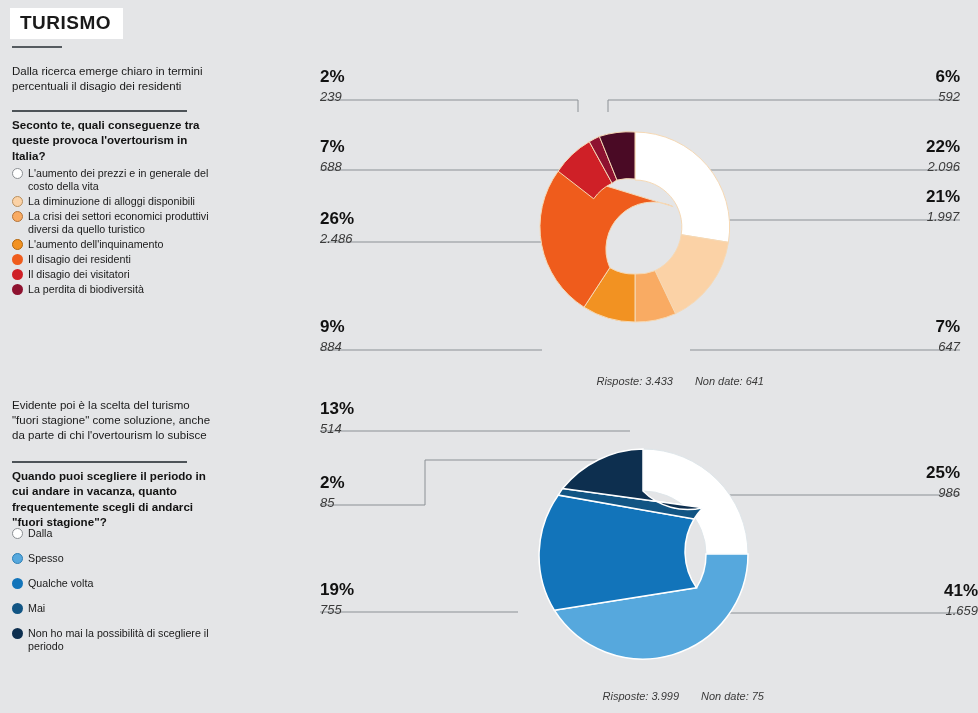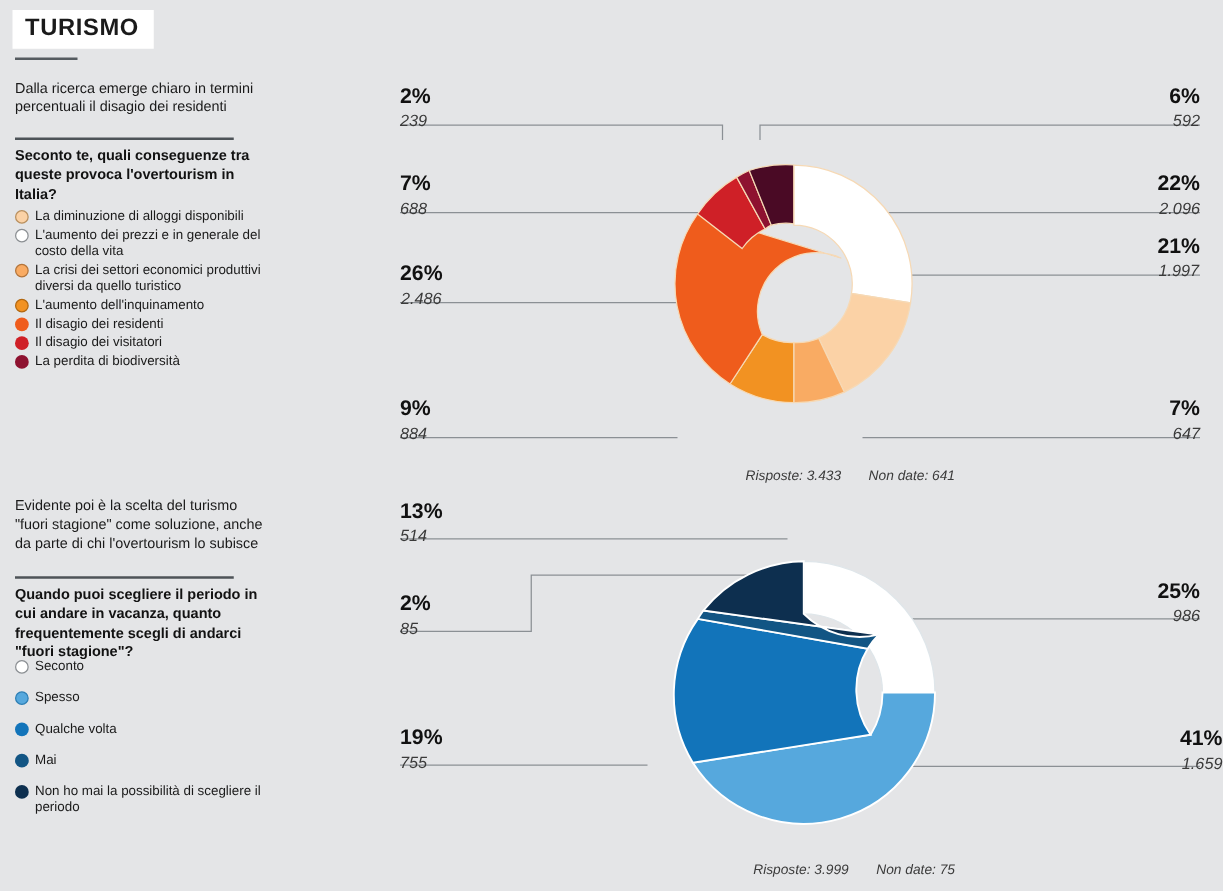--- a/index.html
+++ b/index.html
@@ -83,26 +83,26 @@
 
   <div class="title-box">TURISMO</div>
   <div class="title-rule"></div>
 
   <div class="lead" style="top:64px;">Dalla ricerca emerge chiaro in termini percentuali il disagio dei residenti</div>
   <div class="hr" style="top:110px;"></div>
   <div class="question" style="top:117px;">Seconto te, quali conseguenze tra queste provoca l'overtourism in Italia?</div>
 
   <div class="legend" style="top:167px;">
     <div class="legend-item">
+      <span class="dot" style="background:#ffffff;border:1px solid #8b8f93;"></span>
+      <span class="legend-label">L'aumento dei prezzi e in generale del costo della vita</span>
+    </div>
+    <div class="legend-item">
       <span class="dot" style="background:#fbd2a6;border:1px solid #b9905f;"></span>
       <span class="legend-label">La diminuzione di alloggi disponibili</span>
-    </div>
-    <div class="legend-item">
-      <span class="dot" style="background:#ffffff;border:1px solid #8b8f93;"></span>
-      <span class="legend-label">L'aumento dei prezzi e in generale del costo della vita</span>
     </div>
     <div class="legend-item">
       <span class="dot" style="background:#f9ab63;border:1px solid #b3743a;"></span>
       <span class="legend-label">La crisi dei settori economici produttivi diversi da quello turistico</span>
     </div>
     <div class="legend-item">
       <span class="dot" style="background:#f29222;border:1px solid #b2670f;"></span>
       <span class="legend-label">L'aumento dell'inquinamento</span>
     </div>
     <div class="legend-item">
@@ -119,21 +119,21 @@
     </div>
   </div>
 
   <div class="lead" style="top:398px;width:200px;">Evidente poi è la scelta del turismo "fuori stagione" come soluzione, anche da parte di chi l'overtourism lo subisce</div>
   <div class="hr" style="top:461px;"></div>
   <div class="question" style="top:468px;width:205px;">Quando puoi scegliere il periodo in cui andare in vacanza, quanto frequentemente scegli di andarci "fuori stagione"?</div>
 
   <div class="legend spaced" style="top:527px;">
     <div class="legend-item">
       <span class="dot" style="background:#ffffff;border:1px solid #8b8f93;"></span>
-      <span class="legend-label">Seconto</span>
+      <span class="legend-label">Dalla</span>
     </div>
     <div class="legend-item">
       <span class="dot" style="background:#56a8dd;border:1px solid #2d7fb5;"></span>
       <span class="legend-label">Spesso</span>
     </div>
     <div class="legend-item">
       <span class="dot" style="background:#1274ba;"></span>
       <span class="legend-label">Qualche volta</span>
     </div>
     <div class="legend-item">
@@ -181,21 +181,21 @@
     </svg>
 
     <div class="callout left" style="left:20px;top:8px;">
       <div class="pct">2%</div>
       <div class="val">239</div>
     </div>
     <div class="callout left" style="left:20px;top:78px;">
       <div class="pct">7%</div>
       <div class="val">688</div>
     </div>
-    <div class="callout left" style="left:20px;top:150px;text-align:center;">
+    <div class="callout left" style="left:20px;top:150px;">
       <div class="pct">26%</div>
       <div class="val">2.486</div>
     </div>
     <div class="callout left" style="left:20px;top:258px;">
       <div class="pct">9%</div>
       <div class="val">884</div>
     </div>
     <div class="callout right" style="right:18px;top:8px;">
       <div class="pct">6%</div>
       <div class="val">592</div>

